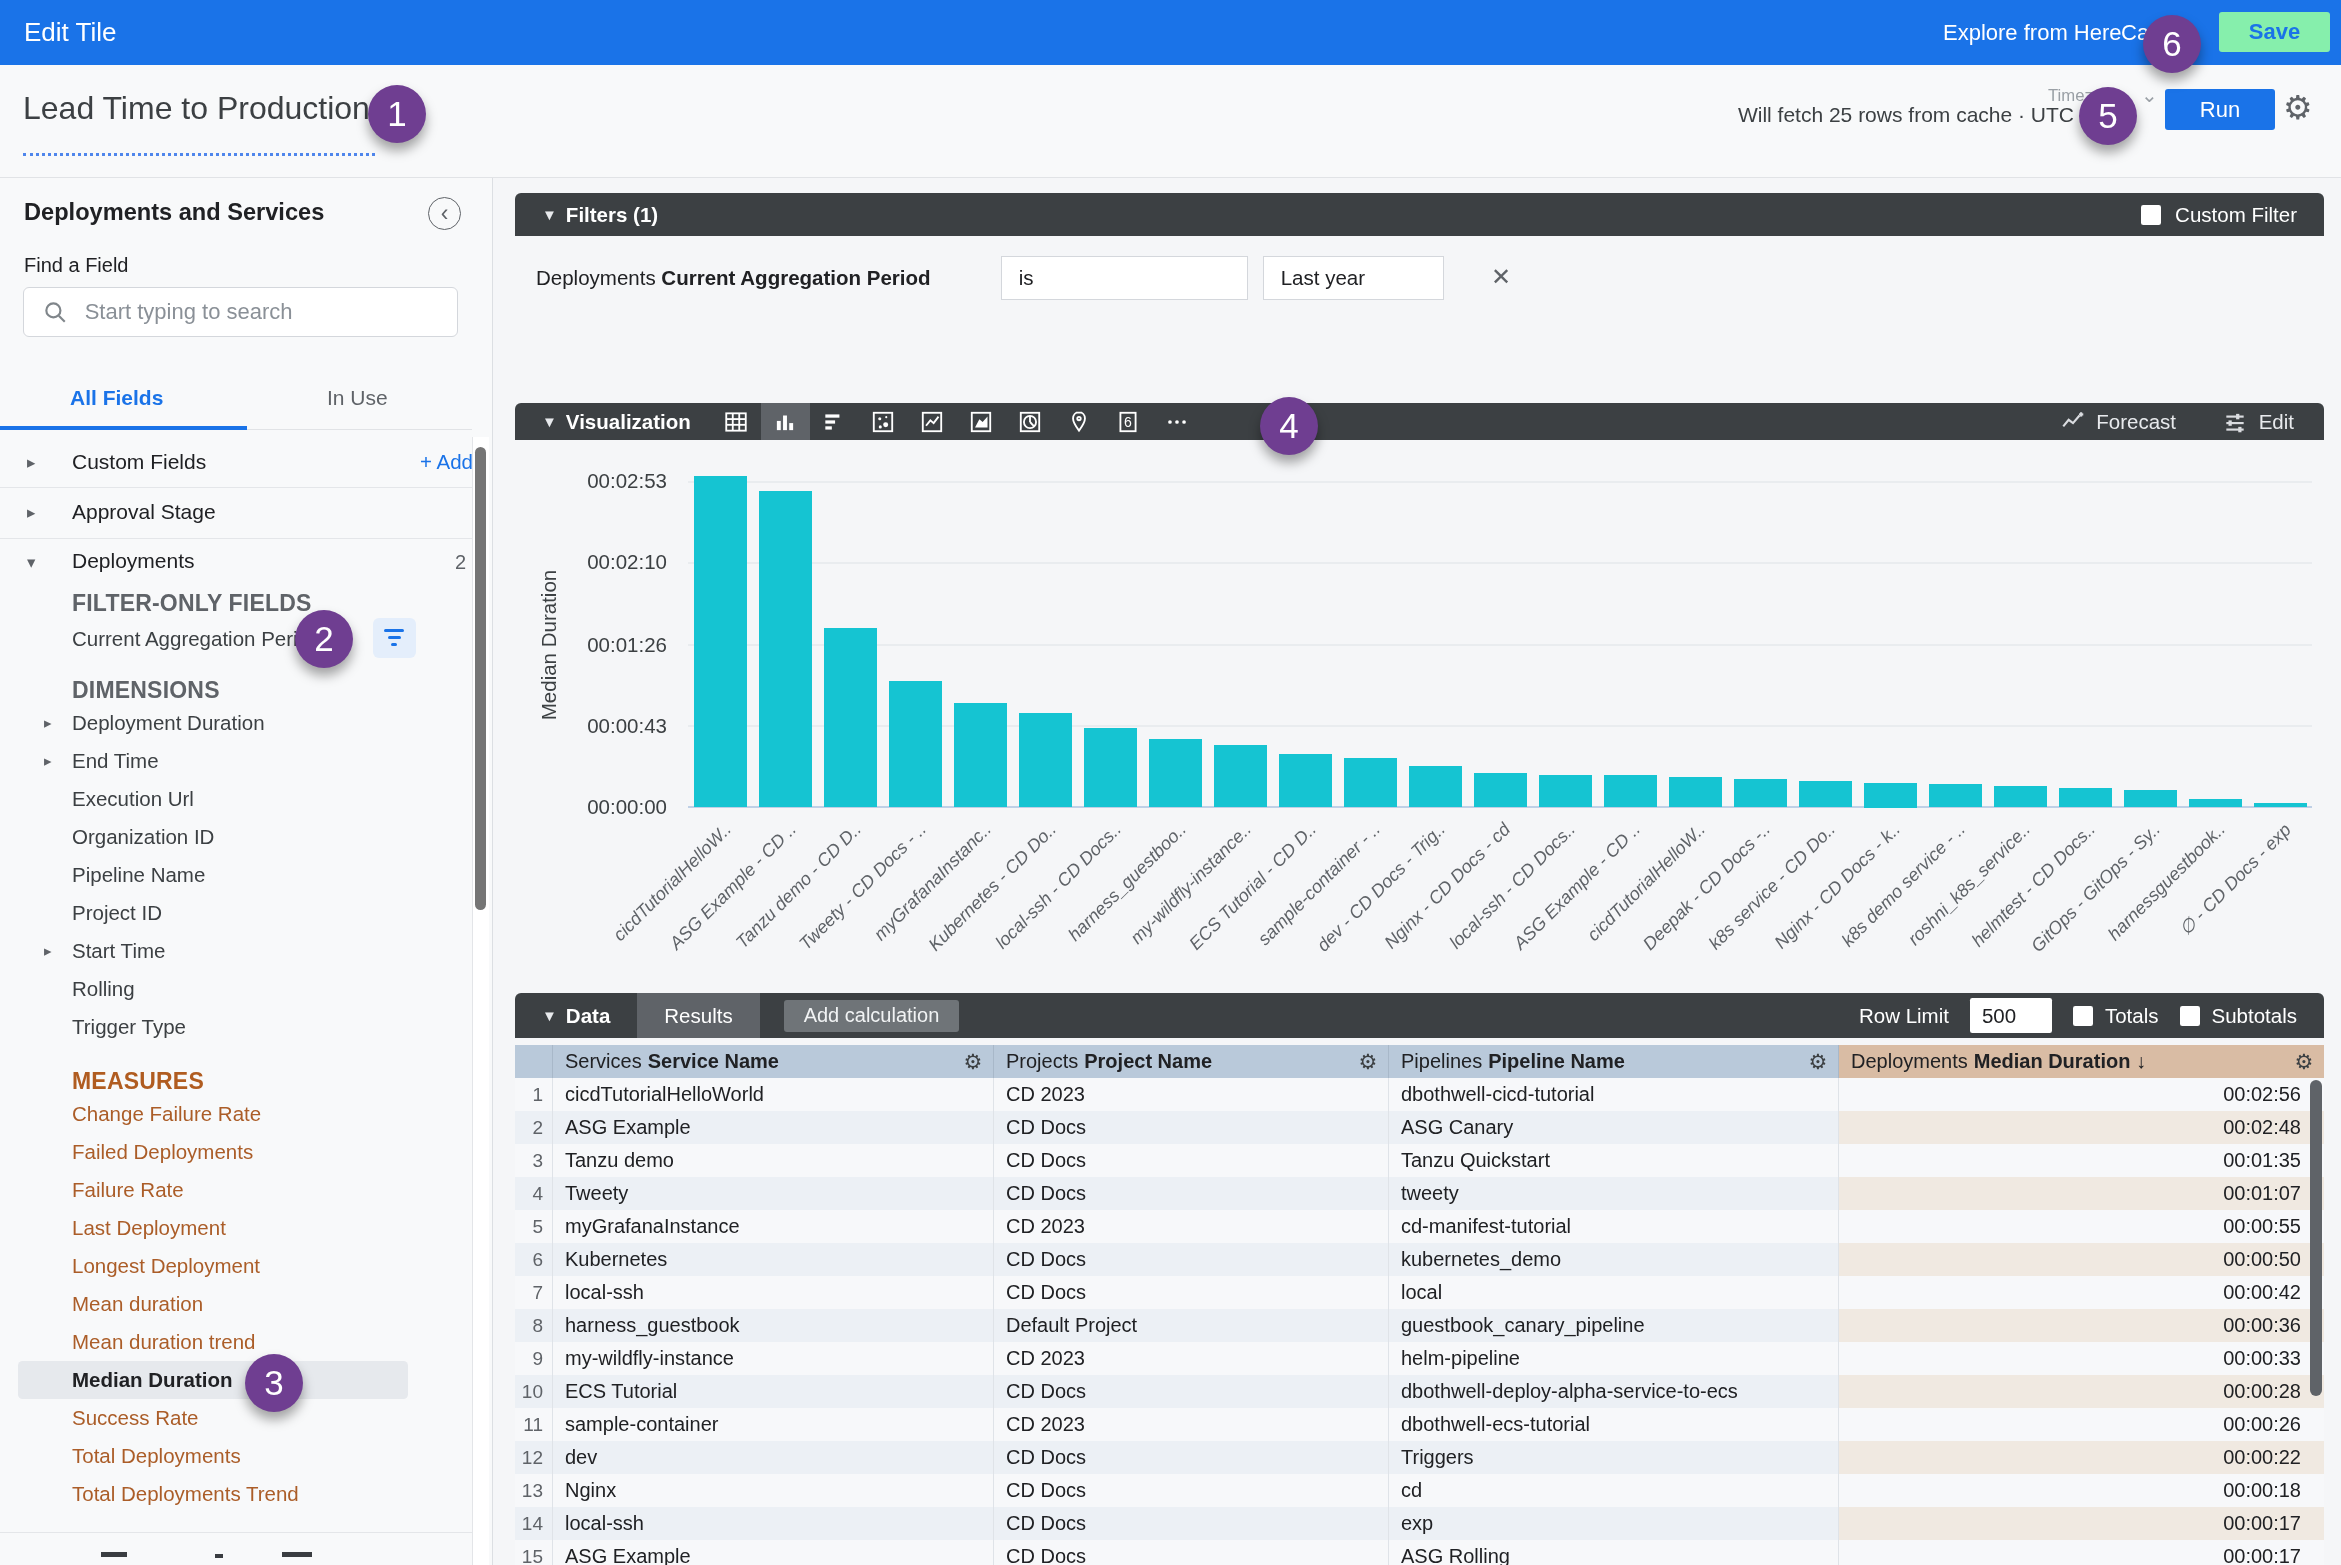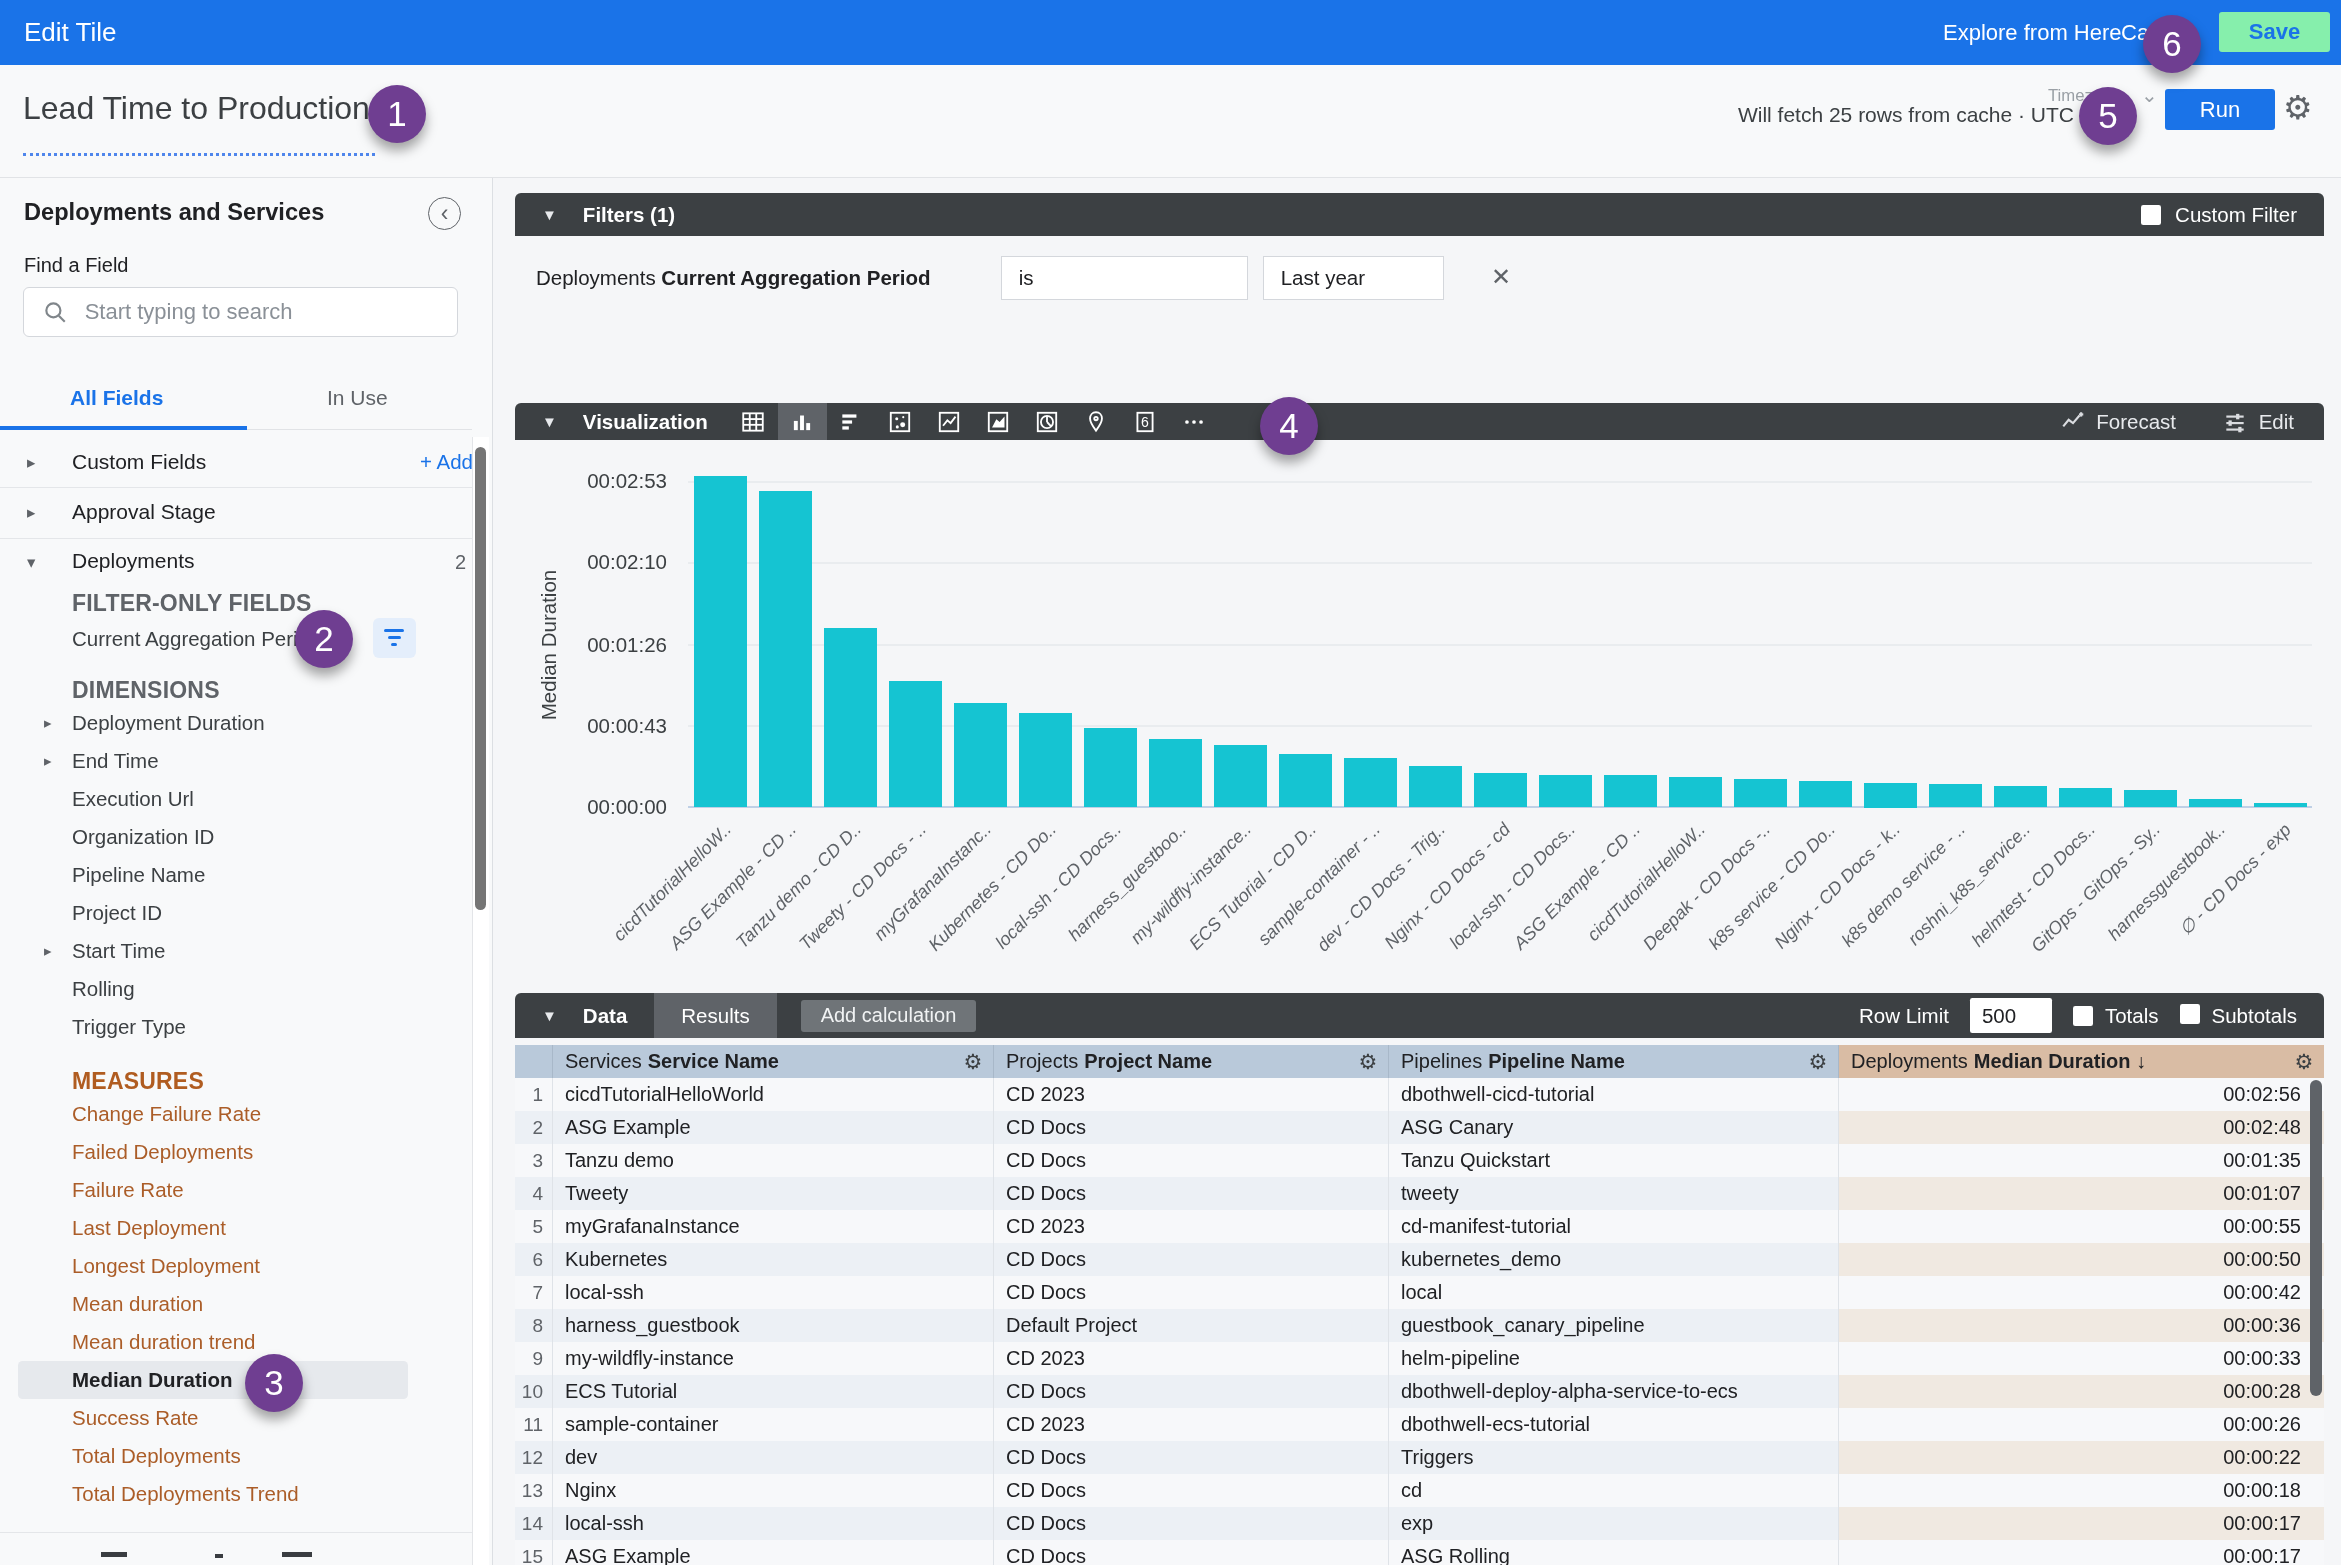--- a/index.html
+++ b/index.html
@@ -53,21 +53,21 @@
   .cap-row { position:absolute; left:72px; top:449px; font-size:20.5px; color:#3c4043; }
   .filter-btn { position:absolute; left:373px; top:440px; width:43px; height:40px; background:#e4eefb; border-radius:6px; cursor:pointer; }
   .filter-btn i { position:absolute; background:#1a73e8; height:3px; border-radius:1.5px; }
   .sb-scroll-track { position:absolute; left:472px; top:259px; width:16.7px; height:1128px; background:#ffffff; border-left:0.8px solid #e3e5e8; }
   .sb-scroll-thumb { position:absolute; left:475px; top:269px; width:11.4px; height:463px; background:#757575; border-radius:6px; }
   .sb-dash { position:absolute; background:#3a3d41; }
 
   
   .secbar { position:absolute; left:515px; width:1809px; background:#3c4043; border-radius:6px 6px 0 0; display:flex; align-items:center; color:#fff; }
   .secbar .caret { font-size:15px; margin-left:27px; color:#e8eaed; }
-  .secbar .sectitle { font-size:20.5px; font-weight:700; margin-left:26px; }
+  .secbar .sectitle { font-size:20.5px; font-weight:700; margin-left:9px; }
 
   
   .filters-bar { top:193px; height:43px; }
   .cf-wrap { margin-left:auto; margin-right:27px; display:flex; align-items:center; gap:13.7px; }
   .cb { width:20px; height:20px; background:#fff; border-radius:2.3px; cursor:pointer; }
   .cf-label { font-size:20.5px; font-weight:500; color:#fff; }
   .filter-row-label { position:absolute; left:536px; top:266px; font-size:20.5px; color:#202124; }
   .filter-row-label b { font-weight:700; }
   .op-box { position:absolute; left:1001px; top:256px; width:247px; height:44px; background:#fff; border:1.5px solid #d4d7dc; display:flex; align-items:center; padding-left:16.7px; font-size:20.5px; color:#202124; cursor:pointer; }
   .val-box { position:absolute; left:1263px; top:256px; width:181px; height:44px; background:#fff; border:1.5px solid #d4d7dc; display:flex; align-items:center; padding-left:16.7px; font-size:20.5px; color:#202124; cursor:pointer; }
@@ -440,21 +440,21 @@
     <span class="sectitle">Data</span>
     <div class="results-tab">Results</div>
     <div class="addcalc-btn">Add calculation</div>
     <div class="data-right">
       <span class="rl-label">Row Limit</span>
       <input class="rl-input" value="500" style="">
       <div style="display:flex; align-items:center; gap:12px;">
         <div class="cb"></div>
         <span class="dr-cb-label">Totals</span>
       </div>
-      <div style="display:flex; align-items:flex-start; gap:12px;">
+      <div style="display:flex; align-items:center; gap:12px;">
         <div class="cb"></div>
         <span class="dr-cb-label">Subtotals</span>
       </div>
     </div>
   </div>
 
   <div class="tbl" id="tbl">
       <div class="th numh"></div>
       <div class="th">
         <span class="vw">Services</span>

